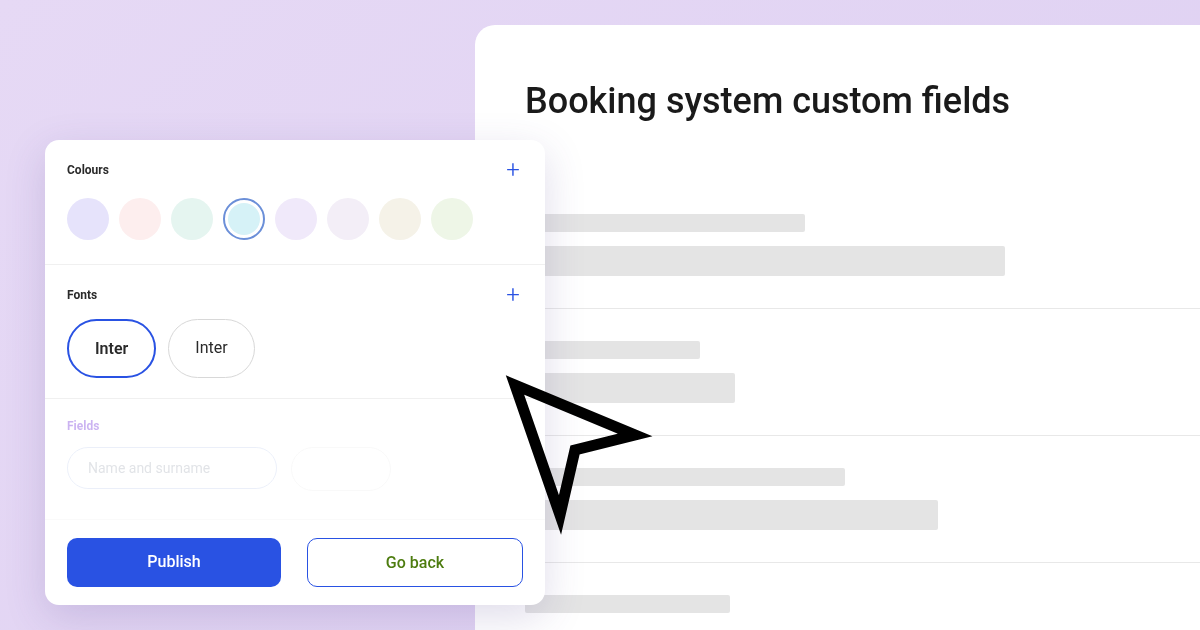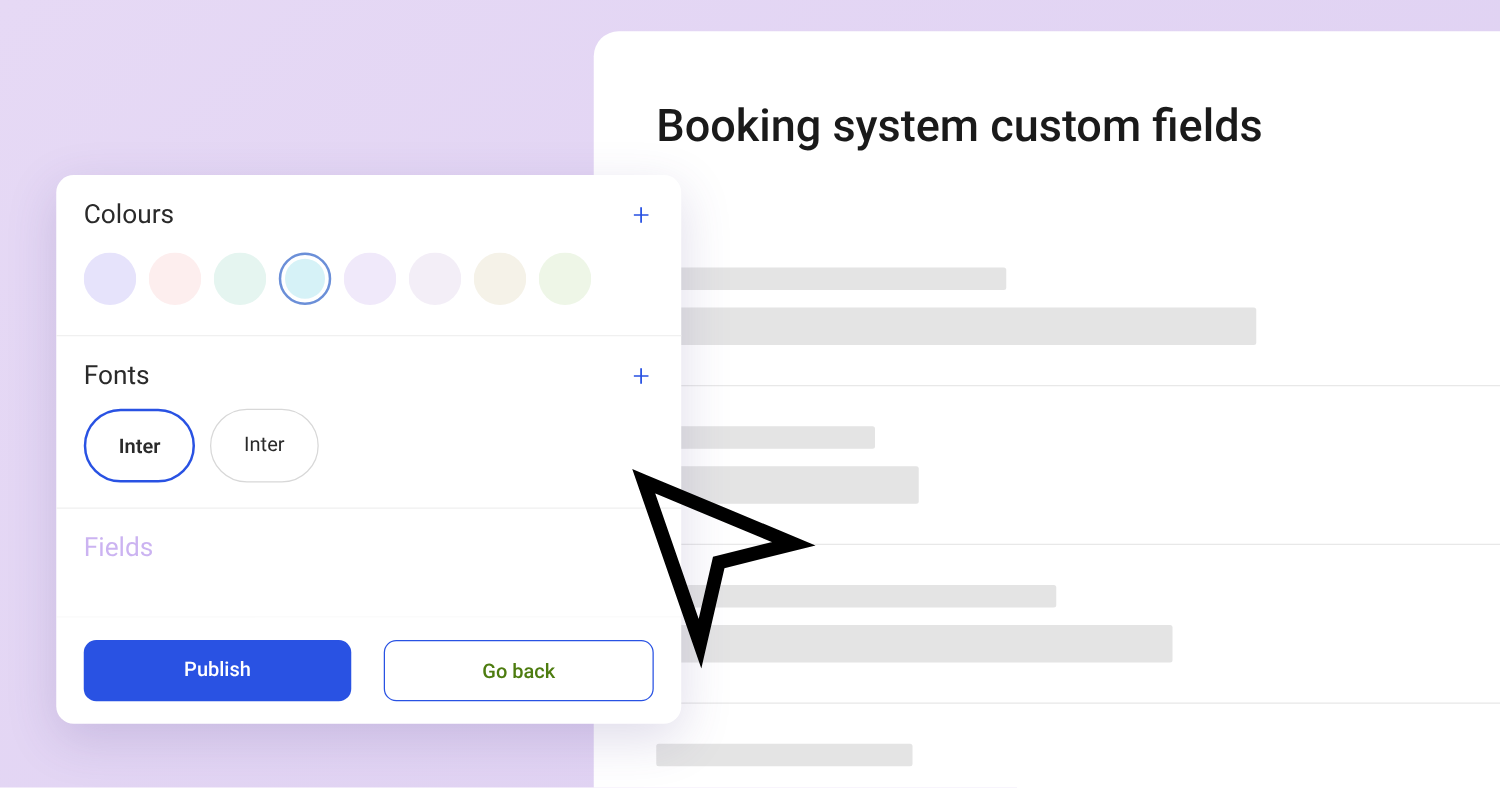--- a/index.html
+++ b/index.html
@@ -61,22 +61,22 @@
     position: relative;
   }
   .section:last-of-type { border-bottom: none; }
   .section-header {
     display: flex;
     justify-content: space-between;
     align-items: center;
     margin-bottom: 14px;
   }
   .section-title {
-    font-size: 21px;
-    font-weight: 400;
+    font-size: 12px;
+    font-weight: 700;
     color: #2a2a2a;
   }
   .plus-icon {
     width: 20px;
     height: 20px;
     display: flex;
     align-items: center;
     justify-content: center;
     color: #2952e3;
     font-size: 24px;
@@ -223,20 +223,24 @@
     <div class="font-pills" id="font-pills">
         <div class="font-pill selected">Inter</div>
         <div class="font-pill">Inter</div>
       </div>
   </div>
 
   <div class="section fields-section">
     <div class="section-header">
       <span class="section-title">Fields</span>
     </div>
+    <div>
+      <span class="field-input">Name and surname</span>
+      <span class="field-input-2"></span>
+    </div>
   </div>
 
   <div class="actions">
     <div class="btn btn-primary">Publish</div>
     <div class="btn btn-secondary">Go back</div>
   </div>
 
 </div>
 
 <svg class="cursor-overlay" width="160" height="160" viewBox="0 0 160 160">

